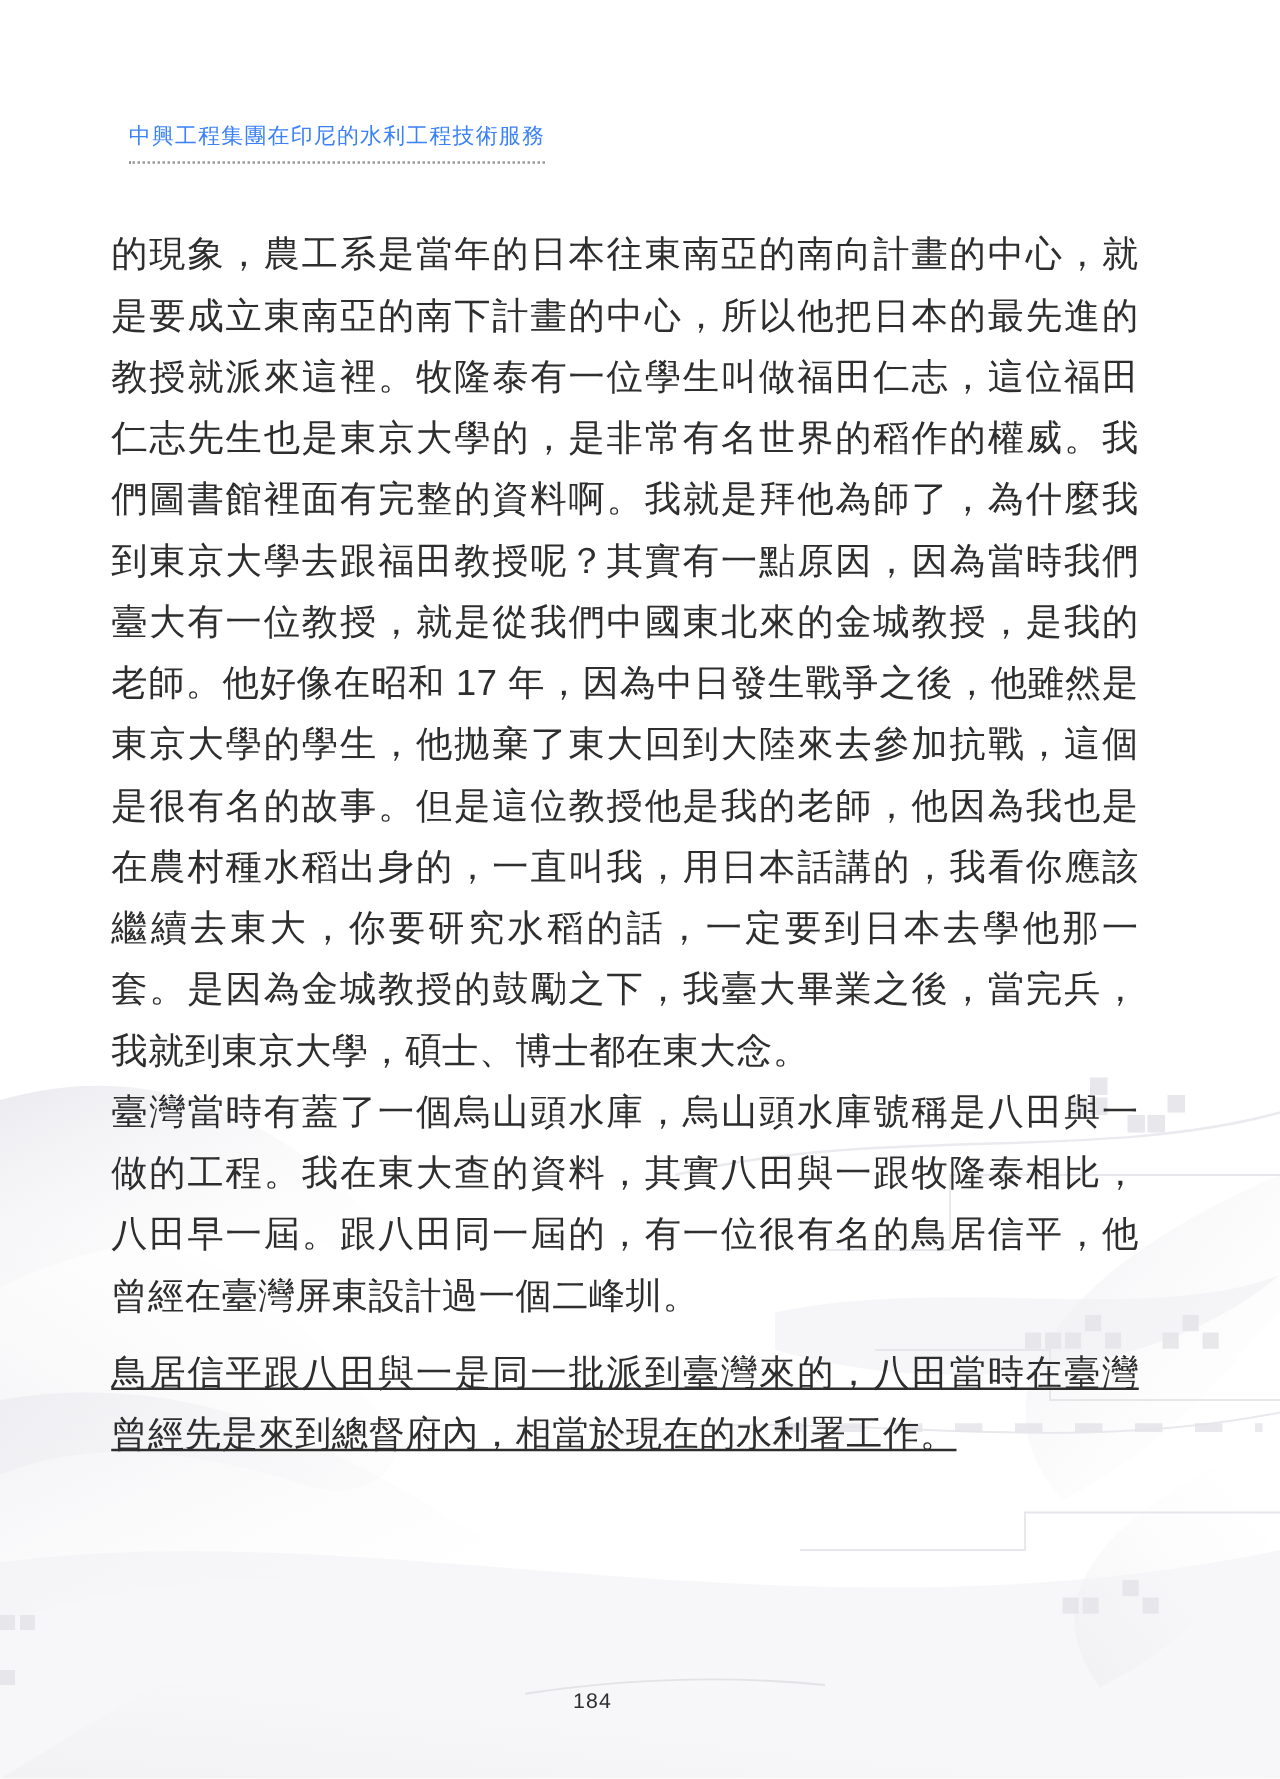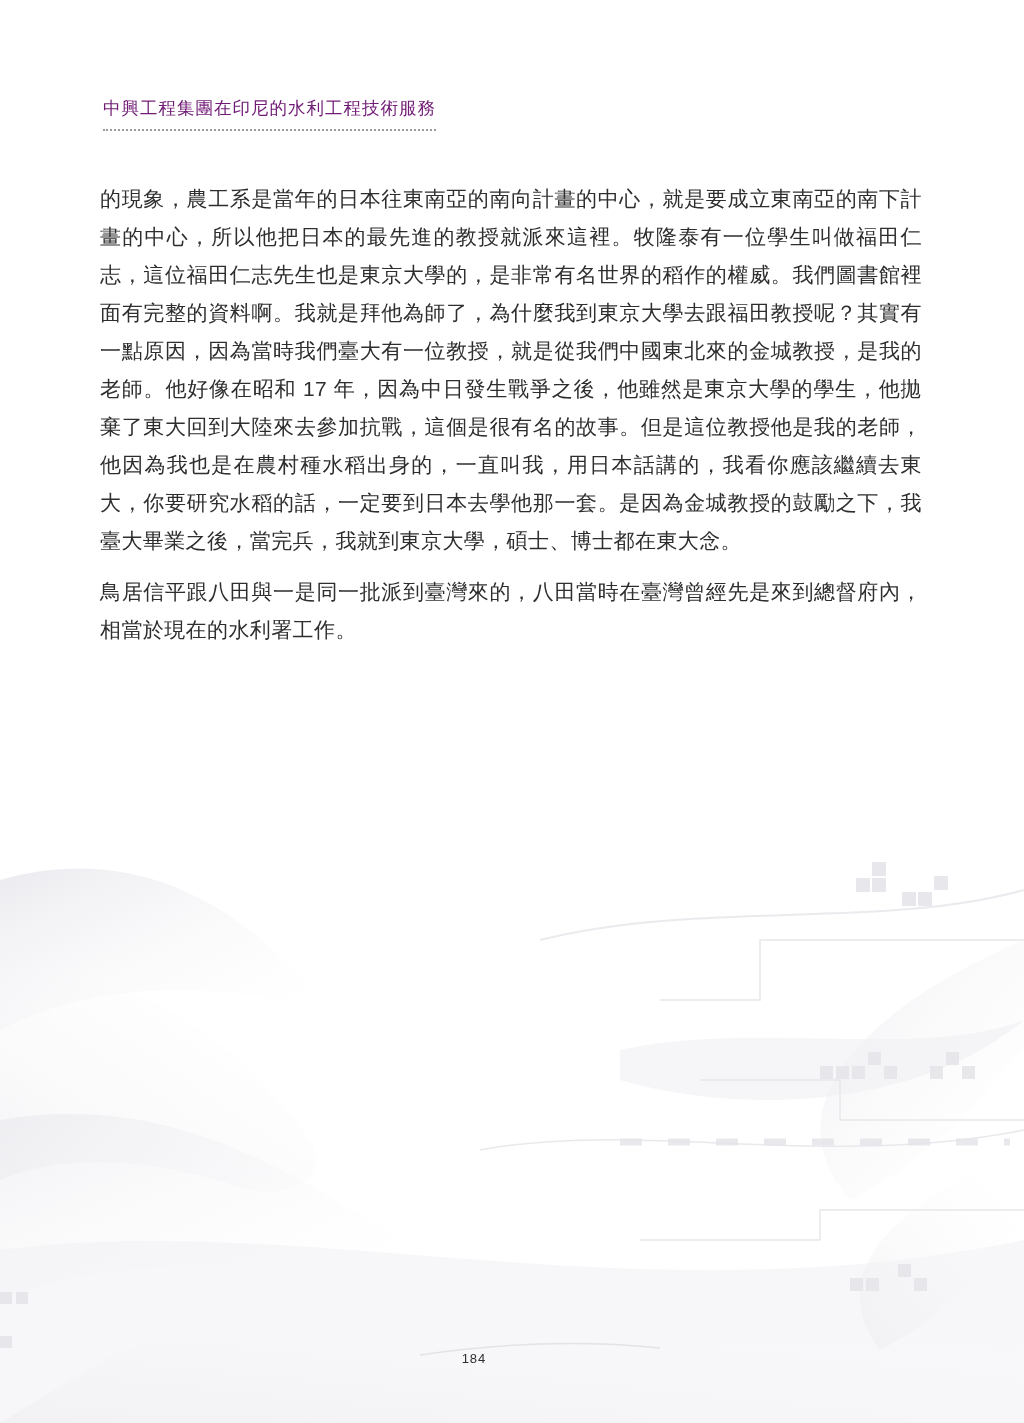--- a/index.html
+++ b/index.html
@@ -24,46 +24,46 @@
   
   .header {
     position: absolute;
     left: 103px;
     top: 96px;
   }
   .header-title {
     display: inline-block;
     font-size: 17.5px;
     letter-spacing: 1px;
-    color: #701a75;
+    color: #3b82f6;
     padding-bottom: 9px;
     border-bottom: 2px dotted #9b9b9b;
   }
   
   .body-text {
     position: absolute;
-    left: 100px;
+    left: 89px;
     top: 180px;
     width: 822px;
-    font-size: 21px;
-    line-height: 38px;
+    font-size: 29px;
+    line-height: 49px;
     color: #2e2e2e;
     text-align: justify;
     letter-spacing: 0.4px;
   }
   .para { margin: 0; }
-  .para.spaced { margin-top: 13px; }
+  .para.spaced { margin-top: 13px; text-decoration: underline; }
   
   .page-number {
     position: absolute;
     left: 0;
     top: 1351px;
     width: 948px;
     text-align: center;
-    font-size: 13px;
+    font-size: 17px;
     color: #2e2e2e;
     letter-spacing: 1px;
   }
 </style>
 </head>
 <body>
 
 <div class="page">
 
   <svg class="watermark" viewBox="0 0 1024 603" xmlns="http://www.w3.org/2000/svg" aria-hidden="true">
@@ -121,18 +121,19 @@
       <rect x="0" y="516" width="12" height="12"></rect>
     </g>
   </svg>
 
   <div class="header">
     <span class="header-title">中興工程集團在印尼的水利工程技術服務</span>
   </div>
 
   <div class="body-text">
     <p class="para">的現象，農工系是當年的日本往東南亞的南向計畫的中心，就是要成立東南亞的南下計畫的中心，所以他把日本的最先進的教授就派來這裡。牧隆泰有一位學生叫做福田仁志，這位福田仁志先生也是東京大學的，是非常有名世界的稻作的權威。我們圖書館裡面有完整的資料啊。我就是拜他為師了，為什麼我到東京大學去跟福田教授呢？其實有一點原因，因為當時我們臺大有一位教授，就是從我們中國東北來的金城教授，是我的老師。他好像在昭和 17 年，因為中日發生戰爭之後，他雖然是東京大學的學生，他拋棄了東大回到大陸來去參加抗戰，這個是很有名的故事。但是這位教授他是我的老師，他因為我也是在農村種水稻出身的，一直叫我，用日本話講的，我看你應該繼續去東大，你要研究水稻的話，一定要到日本去學他那一套。是因為金城教授的鼓勵之下，我臺大畢業之後，當完兵，我就到東京大學，碩士、博士都在東大念。</p>
+    <p class="para">臺灣當時有蓋了一個烏山頭水庫，烏山頭水庫號稱是八田與一做的工程。我在東大查的資料，其實八田與一跟牧隆泰相比，八田早一屆。跟八田同一屆的，有一位很有名的鳥居信平，他曾經在臺灣屏東設計過一個二峰圳。</p>
     <p class="para spaced">鳥居信平跟八田與一是同一批派到臺灣來的，八田當時在臺灣曾經先是來到總督府內，相當於現在的水利署工作。</p>
   </div>
 
   <div class="page-number">184</div>
 
 </div>
 
 </body></html>

